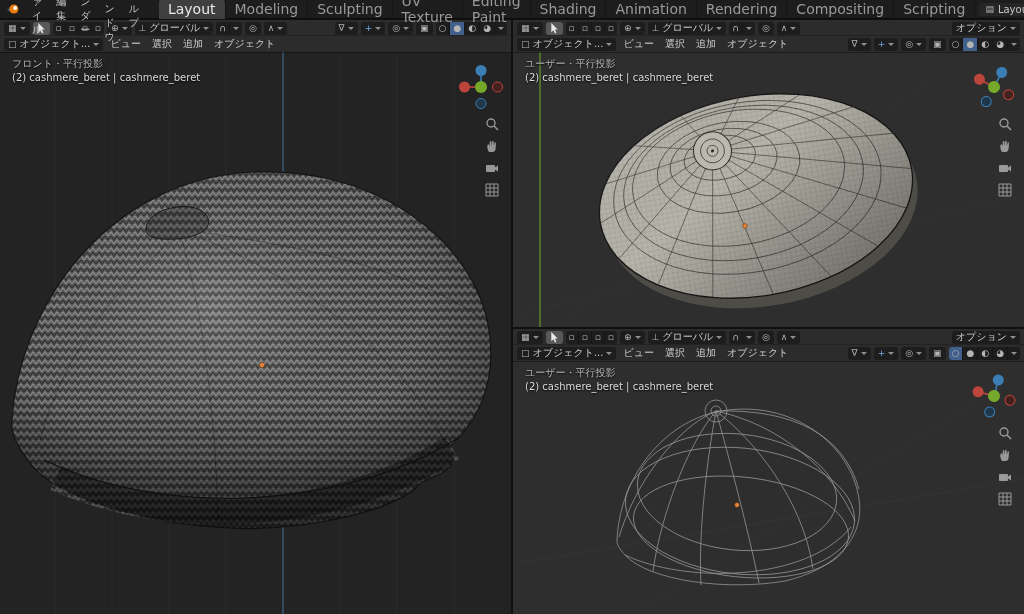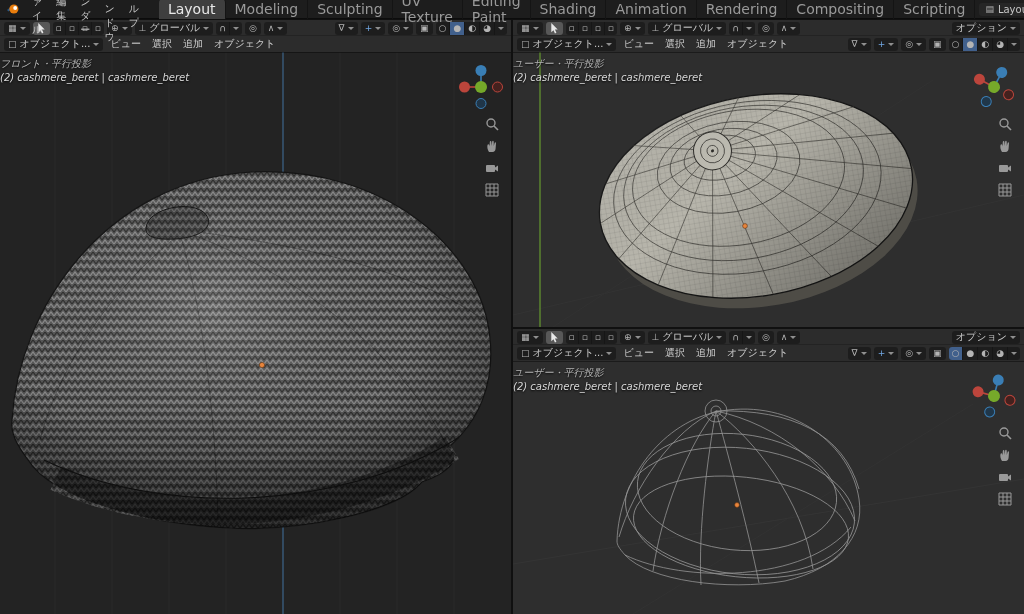--- a/index.html
+++ b/index.html
@@ -38,22 +38,22 @@
   .gbtn:last-child { border-right: none; }
   .gbtn.active { background: #41608c; }
   .tool-btn { background: #585858; }
   .icon { font-size: 9px; color: #b4b4b4; line-height: 1; }
   .blue { color: #71a7e3; }
   .caret { width: 0; height: 0; border-left: 3px solid transparent; border-right: 3px solid transparent;
            border-top: 3.5px solid #8f8f8f; display: inline-block; }
   .menu-item { padding: 0 4px; color: #cfcfcf; }
 
   
-  .vo { position: absolute; left: 0; top: 37px; z-index: 5; font-size: 10px; line-height: 13.5px; color: #b5b5b5;
-        text-shadow: 0 1px 2px rgba(0,0,0,0.9); pointer-events: none; font-style: italic; }
+  .vo { position: absolute; left: 12px; top: 37px; z-index: 5; font-size: 10px; line-height: 13.5px; color: #b5b5b5;
+        text-shadow: 0 1px 2px rgba(0,0,0,0.9); pointer-events: none; }
   .vo .obj { color: #dadada; text-align: right; }
 
   .gizmo { position: absolute; top: 42px; right: 5px; width: 50px; height: 50px; z-index: 5; opacity: 0.95; }
   .navcol { position: absolute; top: 97px; right: 12px; z-index: 5; display: flex; flex-direction: column; gap: 8px; align-items: center; }
   .navbtn { width: 14px; height: 14px; opacity: 0.78; }
   .navbtn svg { width: 14px; height: 14px; display: block; }
 </style>
 </head>
 <body>
 

